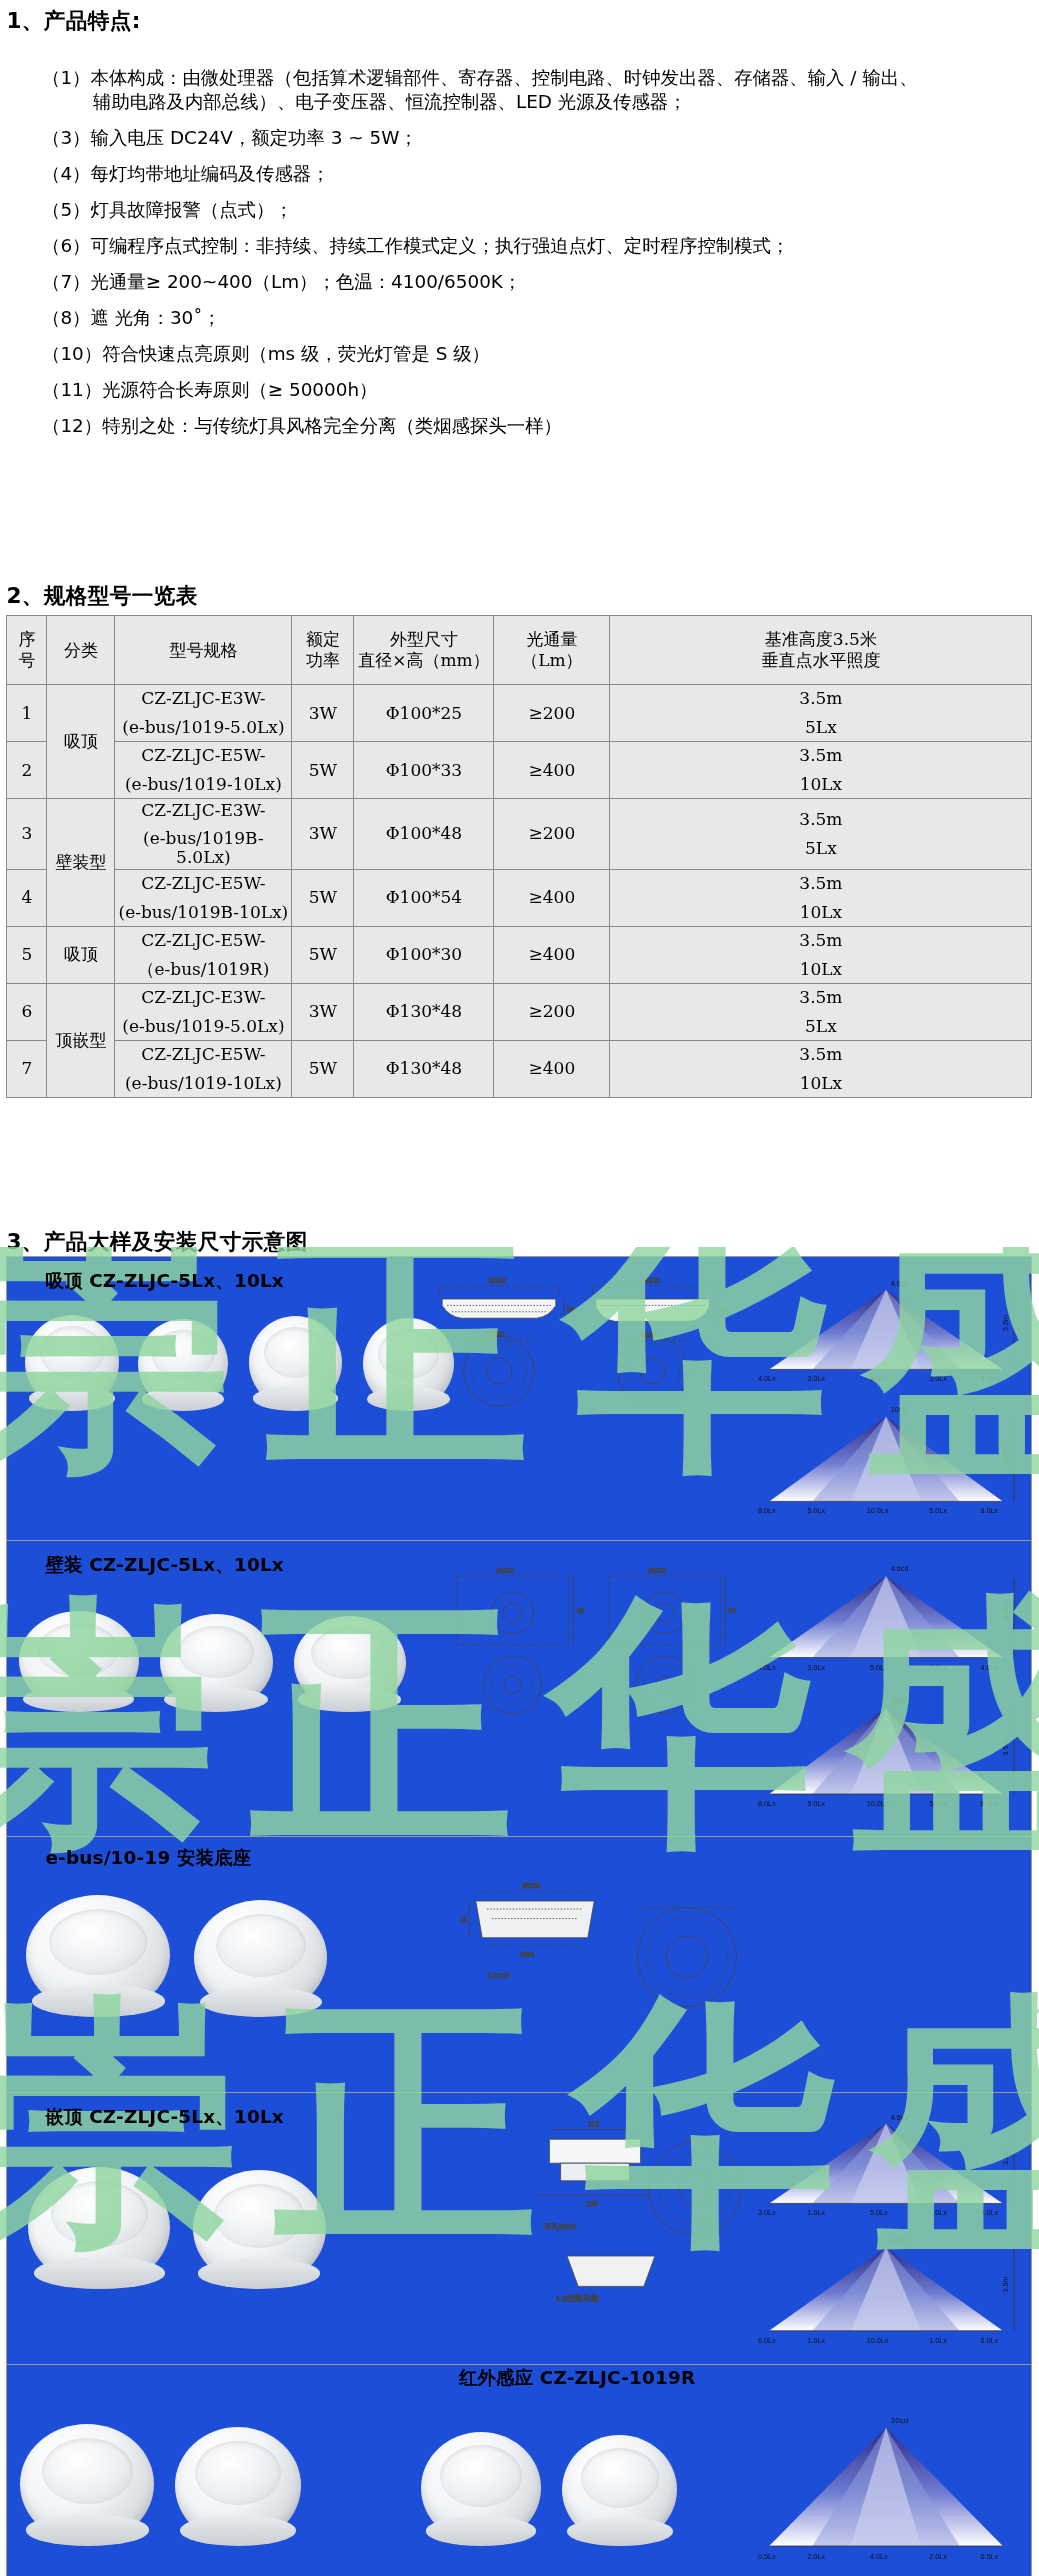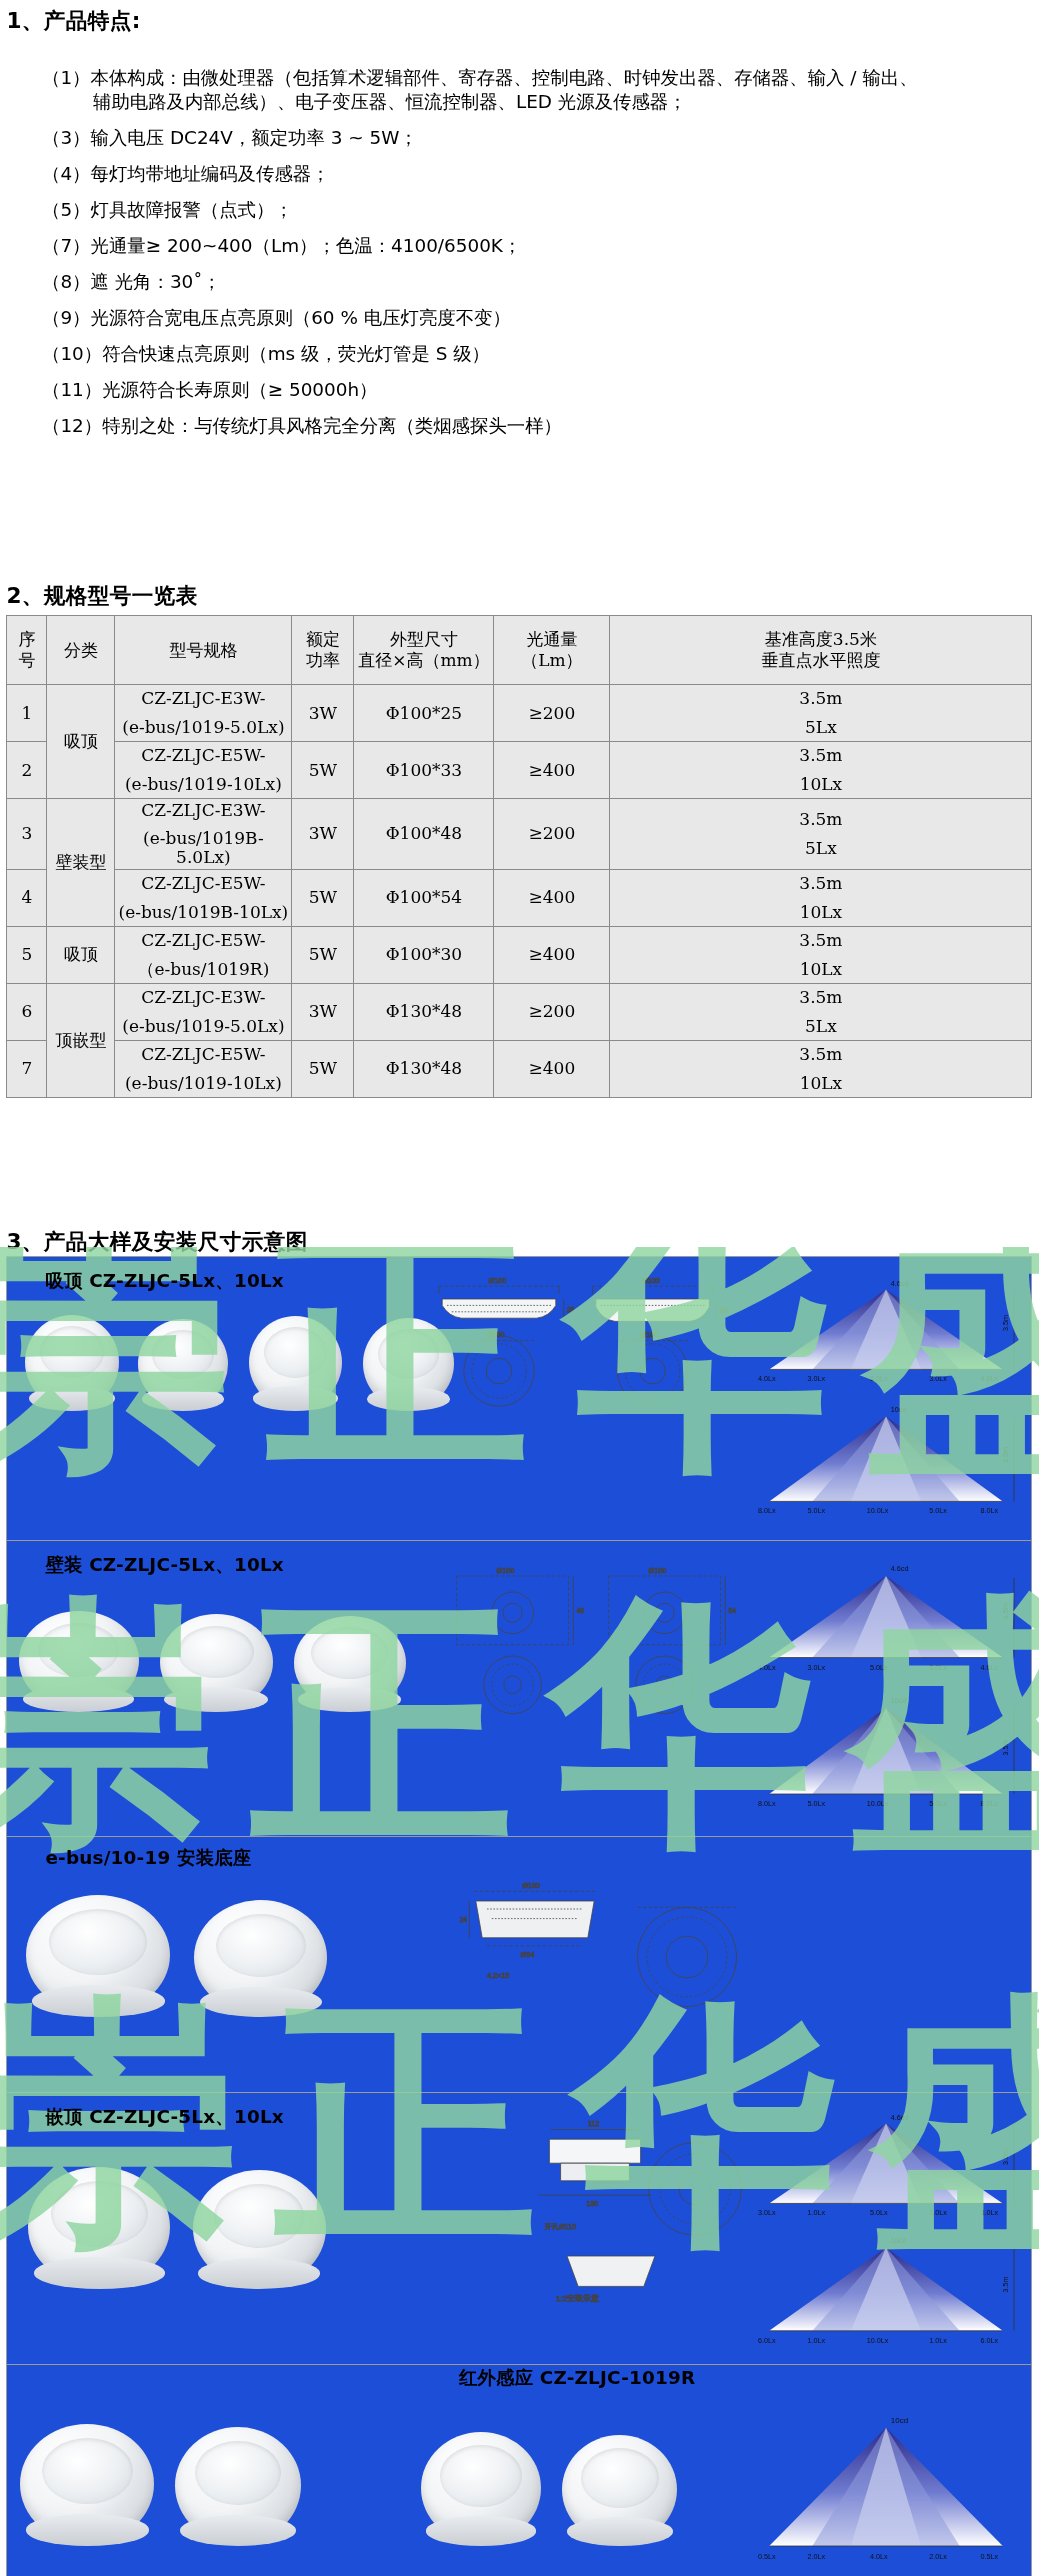--- a/index.html
+++ b/index.html
@@ -152,23 +152,23 @@
 </head>
 <body>
 
 <h1 class="sec-head" id="sec1-head">1、产品特点:</h1>
 
 <div id="feature-list">
     <div class="feat"><span>（1）</span><span>本体构成：由微处理器（包括算术逻辑部件、寄存器、控制电路、时钟发出器、存储器、输入 / 输出、</span><span class="cont">辅助电路及内部总线）、电子变压器、恒流控制器、LED 光源及传感器；</span></div>
     <div class="feat"><span>（3）</span><span>输入电压 DC24V，额定功率 3 ~ 5W；</span></div>
     <div class="feat"><span>（4）</span><span>每灯均带地址编码及传感器；</span></div>
     <div class="feat"><span>（5）</span><span>灯具故障报警（点式）；</span></div>
+    <div class="feat"><span>（6）</span><span>可编程序点式控制：非持续、持续工作模式定义；执行强迫点灯、定时程序控制模式；</span></div>
     <div class="feat"><span>（7）</span><span>光通量≥ 200~400（Lm）；色温：4100/6500K；</span></div>
     <div class="feat"><span>（8）</span><span>遮 光角：30˚；</span></div>
-    <div class="feat"><span>（9）</span><span>光源符合宽电压点亮原则（60 % 电压灯亮度不变）</span></div>
     <div class="feat"><span>（10）</span><span>符合快速点亮原则（ms 级，荧光灯管是 S 级）</span></div>
     <div class="feat"><span>（11）</span><span>光源符合长寿原则（≥ 50000h）</span></div>
     <div class="feat"><span>（12）</span><span>特别之处：与传统灯具风格完全分离（类烟感探头一样）</span></div>
   </div>
 
 <h1 class="sec-head" id="sec2-head">2、规格型号一览表</h1>
 
 <table id="spec-table">
   <thead>
     <tr>

